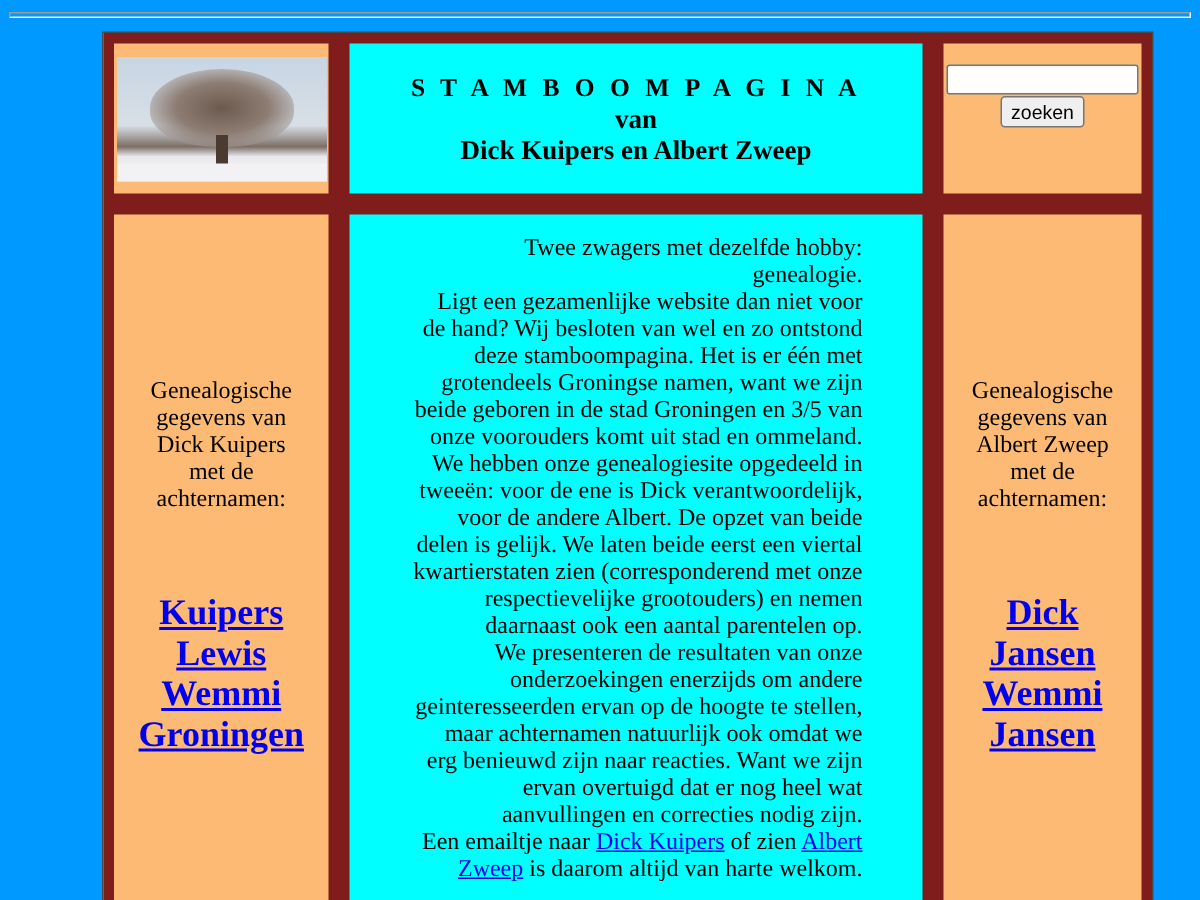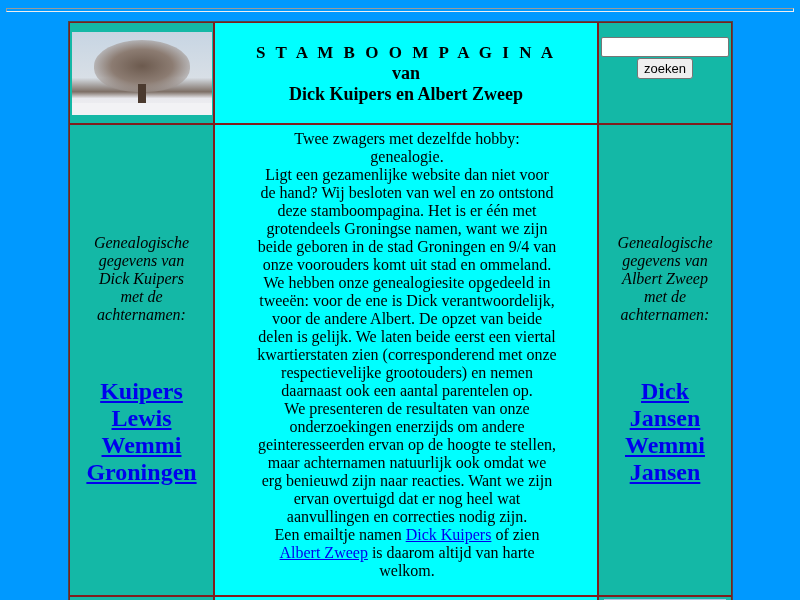--- a/index.html
+++ b/index.html
@@ -15,26 +15,26 @@
       border-top: 1px solid #9a9a9a; border-left: 1px solid #9a9a9a;
       border-bottom: 1px solid #eeeeee; border-right: 1px solid #eeeeee;
     }
     table.main {
       position: absolute; left: 68px; top: 21px;
       border-collapse: separate; border-spacing: 0;
       border: 1px solid #4a4a4a;
       border-right-color: #4a4a4a;
     }
     table.main td {
-      border: 1px solid #7f1d1d;
+      border: 7px solid #7f1d1d;
       padding: 0;
       vertical-align: middle;
       text-align: center;
     }
-    td.gray { background: #14b8a6; }
+    td.gray { background: #fdba74; }
     td.cyan { background: #00ffff; }
     .c1 { width: 143px; }
     .c2 { width: 382px; }
     .c3 { width: 132px; }
     .r1 { height: 86px; }
     .r2 { height: 470px; }
     .r3 { height: 30px; vertical-align: top !important; }
 
     .tree-img {
       width: 140px; height: 83px; margin: 1px auto 0 auto;
@@ -62,26 +62,26 @@
       background: #fff; padding: 0 2px; margin: 0 auto; display: block;
       font-family: "Liberation Sans", sans-serif; font-size: 13px;
     }
     .search-btn {
       margin-top: 1px;
       font-family: "Liberation Sans", sans-serif; font-size: 13px;
       padding: 1px 6px; height: 21px;
       background: #efefef; border: 1px solid #767676; border-radius: 3px; color: #000;
     }
 
-    .side-text { font-size: 16px; line-height: 18px; font-style: italic; }
+    .side-text { font-size: 16px; line-height: 18px; }
     .names { margin-top: 54px; font-weight: bold; font-size: 24px; line-height: 27px; }
     .names a { color: #0000ee; text-decoration: underline; display: block; font-family: Liberation Serif, serif; }
 
     .body-text {
-      text-align: center; font-size: 16px; line-height: 18px;
+      text-align: right; font-size: 16px; line-height: 18px;
       padding: 0 40px 0 42px; margin-top: -10px;
     }
     .body-text a { color: #0000ee; text-decoration: underline; }
 
     .tree-img2 {
       width: 122px; height: 18px; margin: 2px auto 0 auto;
       background: linear-gradient(#a9c3e3, #c4d5ea);
       position: relative; overflow: hidden;
     }
   </style>
@@ -126,24 +126,24 @@
       <div class="names">
         <a href="#">Kuipers</a>
         <a href="#">Lewis</a>
         <a href="#">Wemmi</a>
         <a href="#">Groningen</a>
       </div>
     </td>
     <td class="cyan c2 r2">
       <div class="body-text">
         <div>Twee zwagers met dezelfde hobby: genealogie.</div>
-        <div>Ligt een gezamenlijke website dan niet voor de hand? Wij besloten van wel en zo ontstond deze stamboompagina. Het is er één met grotendeels Groningse namen, want we zijn beide geboren in de stad Groningen en 9/4 van onze voorouders komt uit stad en ommeland.</div>
+        <div>Ligt een gezamenlijke website dan niet voor de hand? Wij besloten van wel en zo ontstond deze stamboompagina. Het is er één met grotendeels Groningse namen, want we zijn beide geboren in de stad Groningen en 3/5 van onze voorouders komt uit stad en ommeland.</div>
         <div>We hebben onze genealogiesite opgedeeld in tweeën: voor de ene is Dick verantwoordelijk, voor de andere Albert. De opzet van beide delen is gelijk. We laten beide eerst een viertal kwartierstaten zien (corresponderend met onze respectievelijke grootouders) en nemen daarnaast ook een aantal parentelen op.</div>
         <div>We presenteren de resultaten van onze onderzoekingen enerzijds om andere geinteresseerden ervan op de hoogte te stellen, maar achternamen natuurlijk ook omdat we erg benieuwd zijn naar reacties. Want we zijn ervan overtuigd dat er nog heel wat aanvullingen en correcties nodig zijn.</div>
-        <div><span>Een emailtje namen </span><a href="#">Dick Kuipers</a><span> of zien </span><a href="#">Albert Zweep</a><span> is daarom altijd van harte welkom.</span></div>
+        <div><span>Een emailtje naar </span><a href="#">Dick Kuipers</a><span> of zien </span><a href="#">Albert Zweep</a><span> is daarom altijd van harte welkom.</span></div>
       </div>
     </td>
     <td class="gray c3 r2">
       <div class="side-text">
         <div>Genealogische</div>
         <div>gegevens van</div>
         <div>Albert Zweep</div>
         <div>met de</div>
         <div>achternamen:</div>
       </div>

